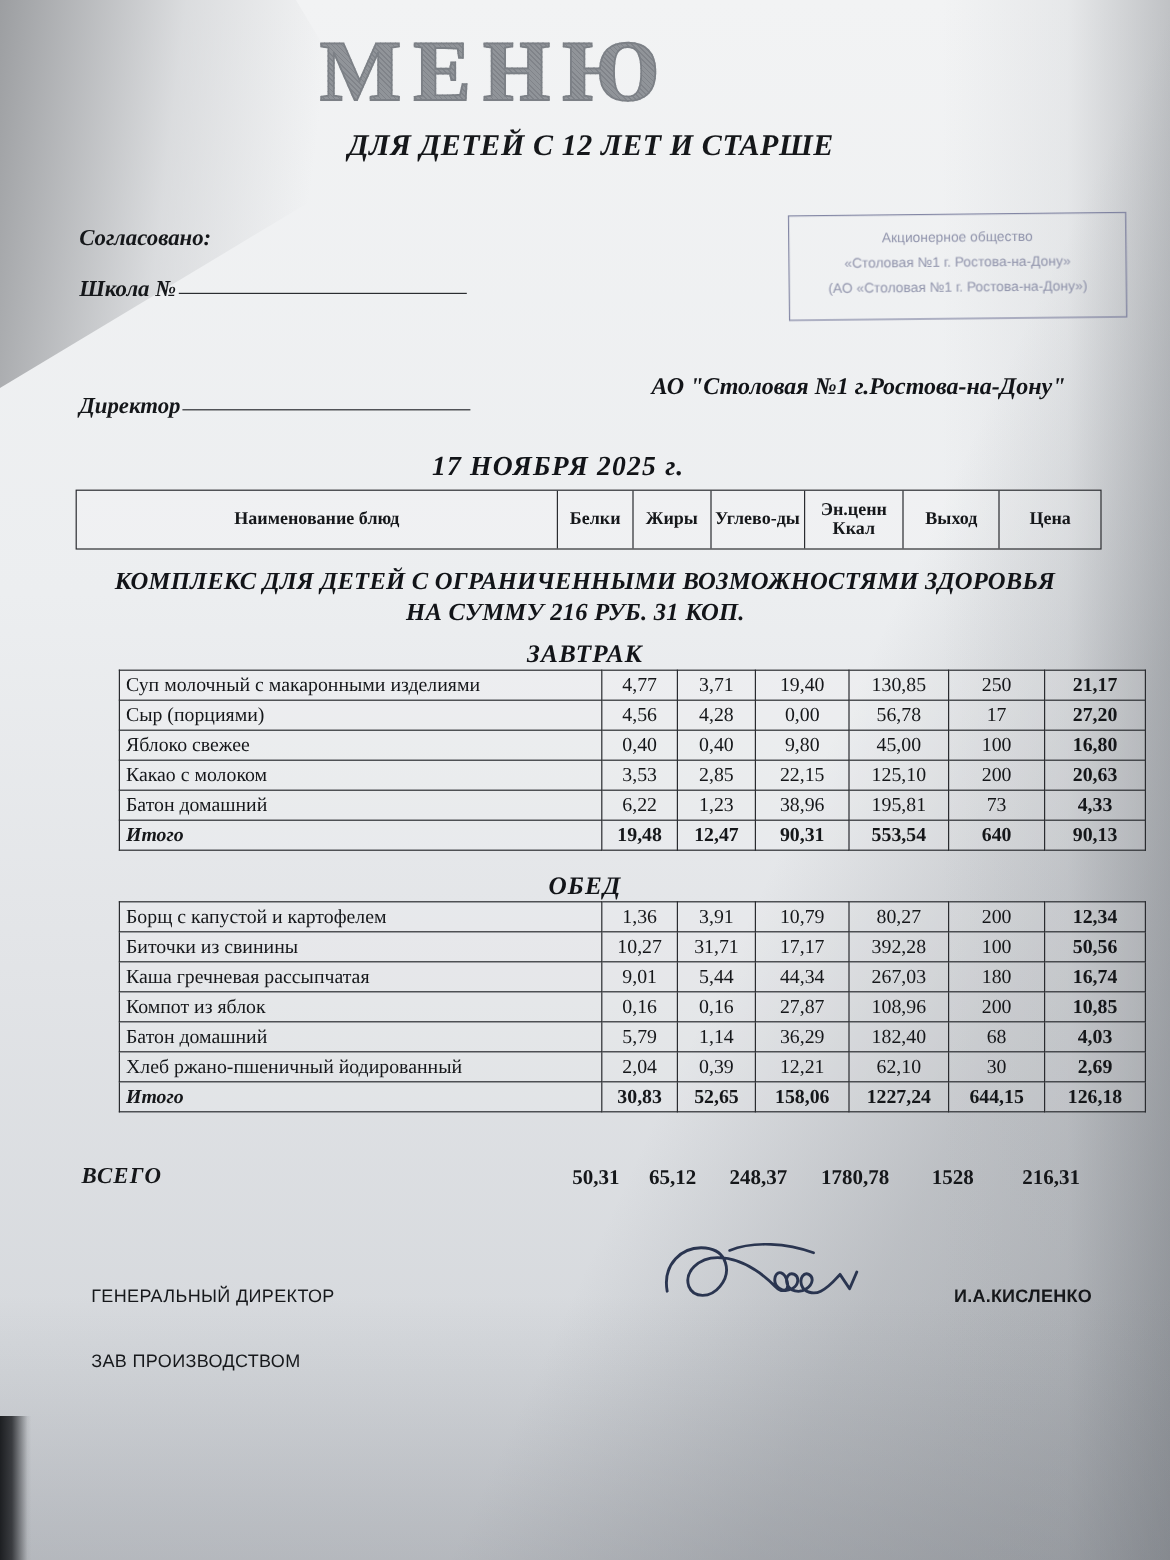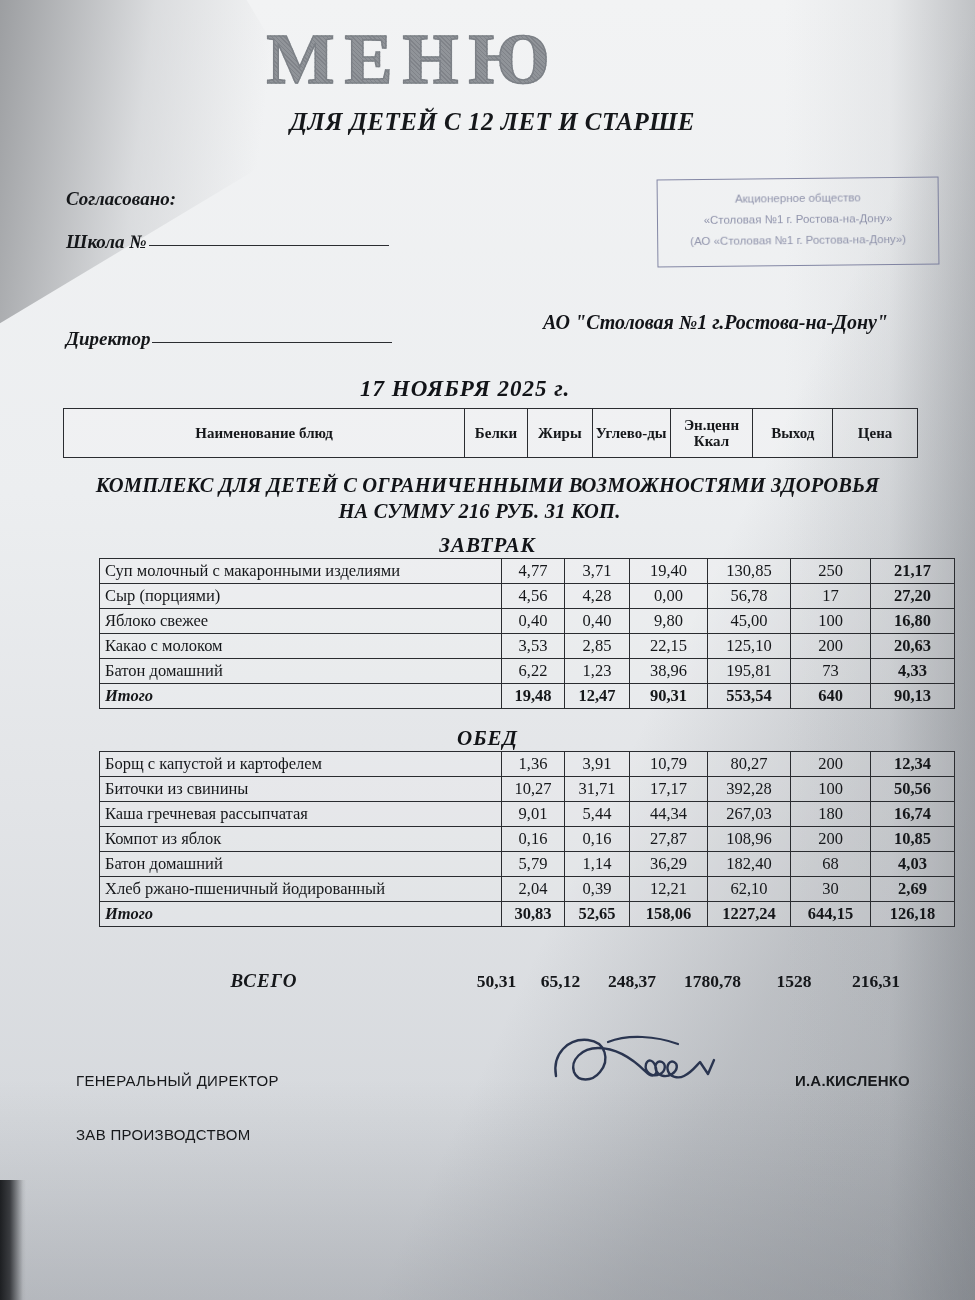--- a/index.html
+++ b/index.html
@@ -138,21 +138,21 @@
   #grandrow{
     left:63px;width:855px;border-collapse:collapse;table-layout:fixed;
     top:966px;
   }
   #grandrow td{
     border:none;height:30px;
     font-family:"Liberation Serif", serif;
     font-size:17.5px;font-weight:bold;color:#15171a;
     padding:0 5px;box-sizing:border-box;white-space:nowrap;
   }
-  #grandrow td.name{text-align:center;font-style:italic;font-size:19px;letter-spacing:1px;}
+  #grandrow td.name{text-align:left;font-style:italic;font-size:19px;letter-spacing:1px;}
   #grandrow td.num{text-align:center;}
   #grandrow td.price{text-align:center;}
 
   
   #genderdir{left:76px;top:1072px;font-family:"Liberation Sans", sans-serif;font-size:15px;color:#16181b;letter-spacing:.3px;}
   #zavproiz{left:76px;top:1126px;font-family:"Liberation Sans", sans-serif;font-size:15px;color:#16181b;letter-spacing:.3px;}
   #dirname{left:795px;top:1072px;font-family:"Liberation Sans", sans-serif;font-size:15px;font-weight:bold;color:#16181b;letter-spacing:.2px;}
   #signature{left:548px;top:1030px;width:220px;height:70px;}
 </style>
 </head>

